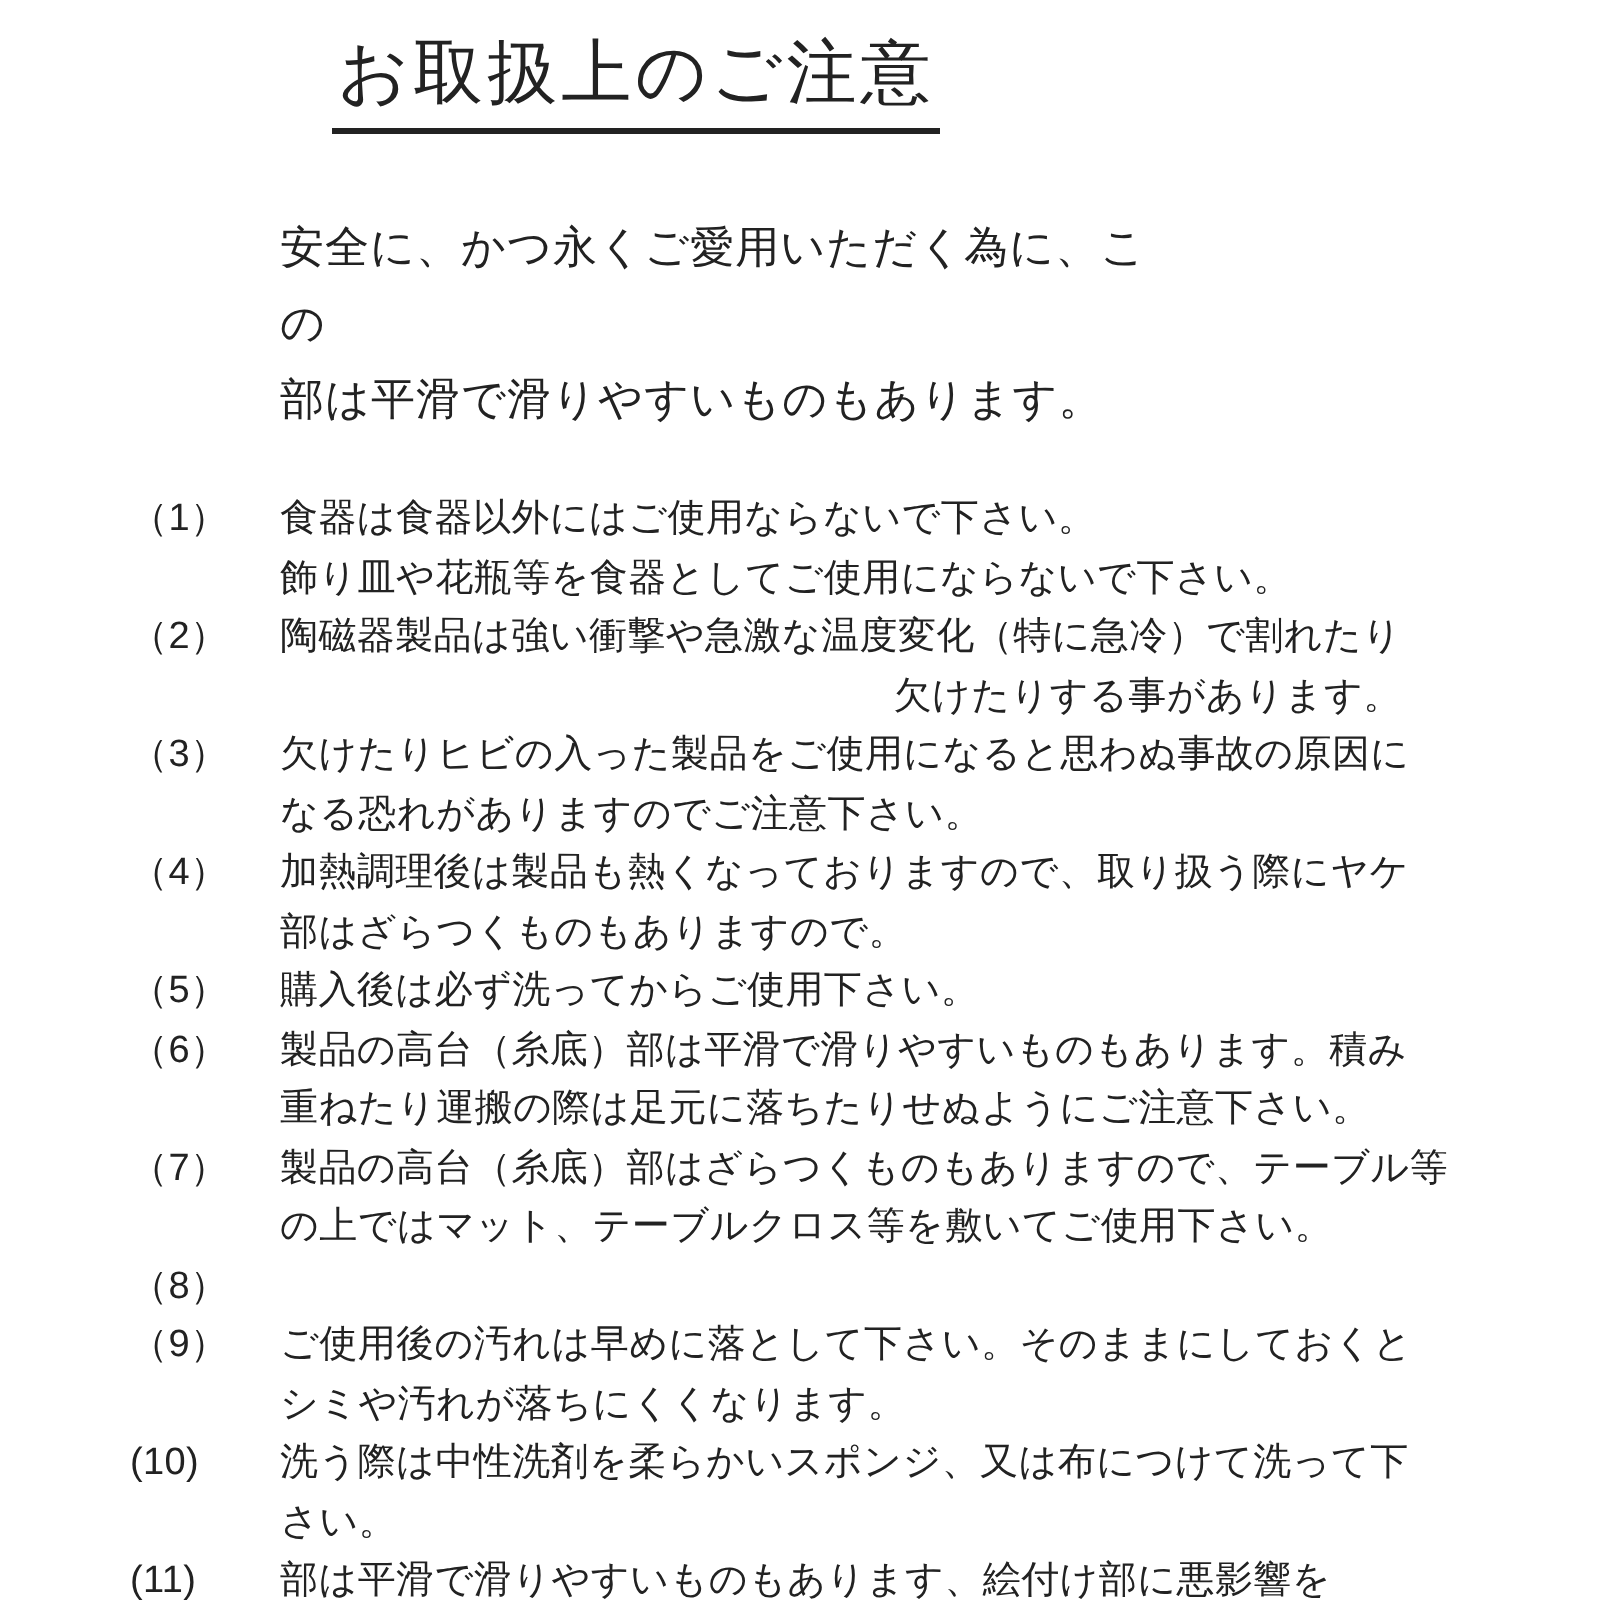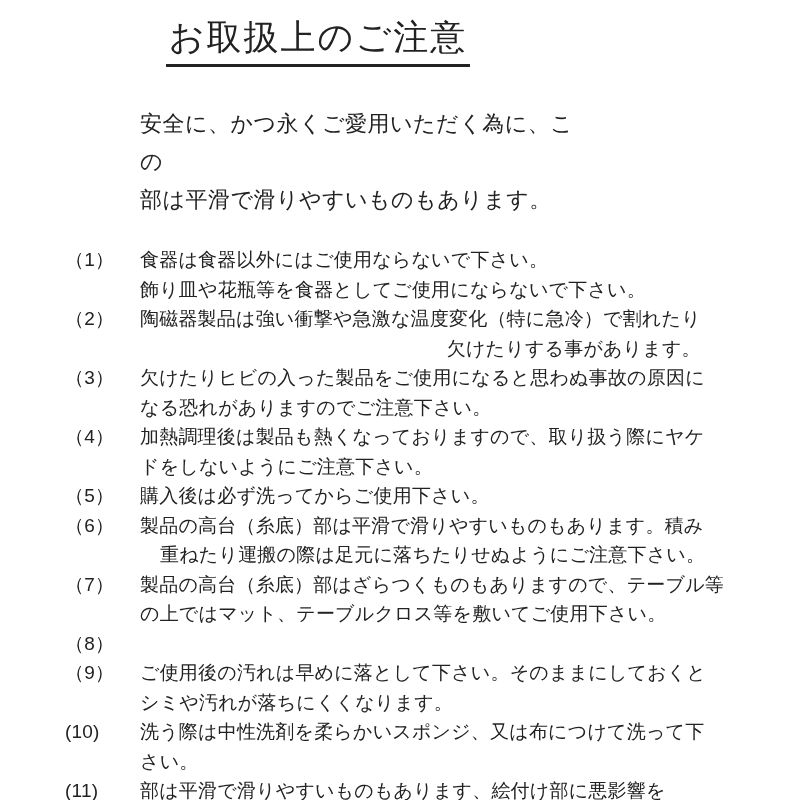--- a/index.html
+++ b/index.html
@@ -98,36 +98,36 @@
     <span class="item-text">
           <span class="line" style="display: block;">欠けたりヒビの入った製品をご使用になると思わぬ事故の原因に</span>
           <span class="line" style="display: block;">なる恐れがありますのでご注意下さい。</span>
         </span>
   </li>
 
   <li class="item">
     <span class="num">（4）</span>
     <span class="item-text">
           <span class="line" style="display: block;">加熱調理後は製品も熱くなっておりますので、取り扱う際にヤケ</span>
-          <span class="line" style="display: block;">ドをしないようにご注意下さい。</span>
+          <span class="line" style="display: block;">部はざらつくものもありますので。</span>
         </span>
   </li>
 
   <li class="item">
     <span class="num">（5）</span>
     <span class="item-text">
           <span class="line" style="display: block;">購入後は必ず洗ってからご使用下さい。</span>
         </span>
   </li>
 
   <li class="item">
     <span class="num">（6）</span>
     <span class="item-text">
           <span class="line" style="display: block;">製品の高台（糸底）部は平滑で滑りやすいものもあります。積み</span>
-          <span class="line" style="display: block; margin-left: 20px;">重ねたり運搬の際は足元に落ちたりせぬようにご注意下さい。</span>
+          <span class="line" style="display: block;">重ねたり運搬の際は足元に落ちたりせぬようにご注意下さい。</span>
         </span>
   </li>
 
   <li class="item">
     <span class="num">（7）</span>
     <span class="item-text">
           <span class="line" style="display: block;">製品の高台（糸底）部はざらつくものもありますので、テーブル等</span>
           <span class="line" style="display: block;">の上ではマット、テーブルクロス等を敷いてご使用下さい。</span>
         </span>
   </li>

